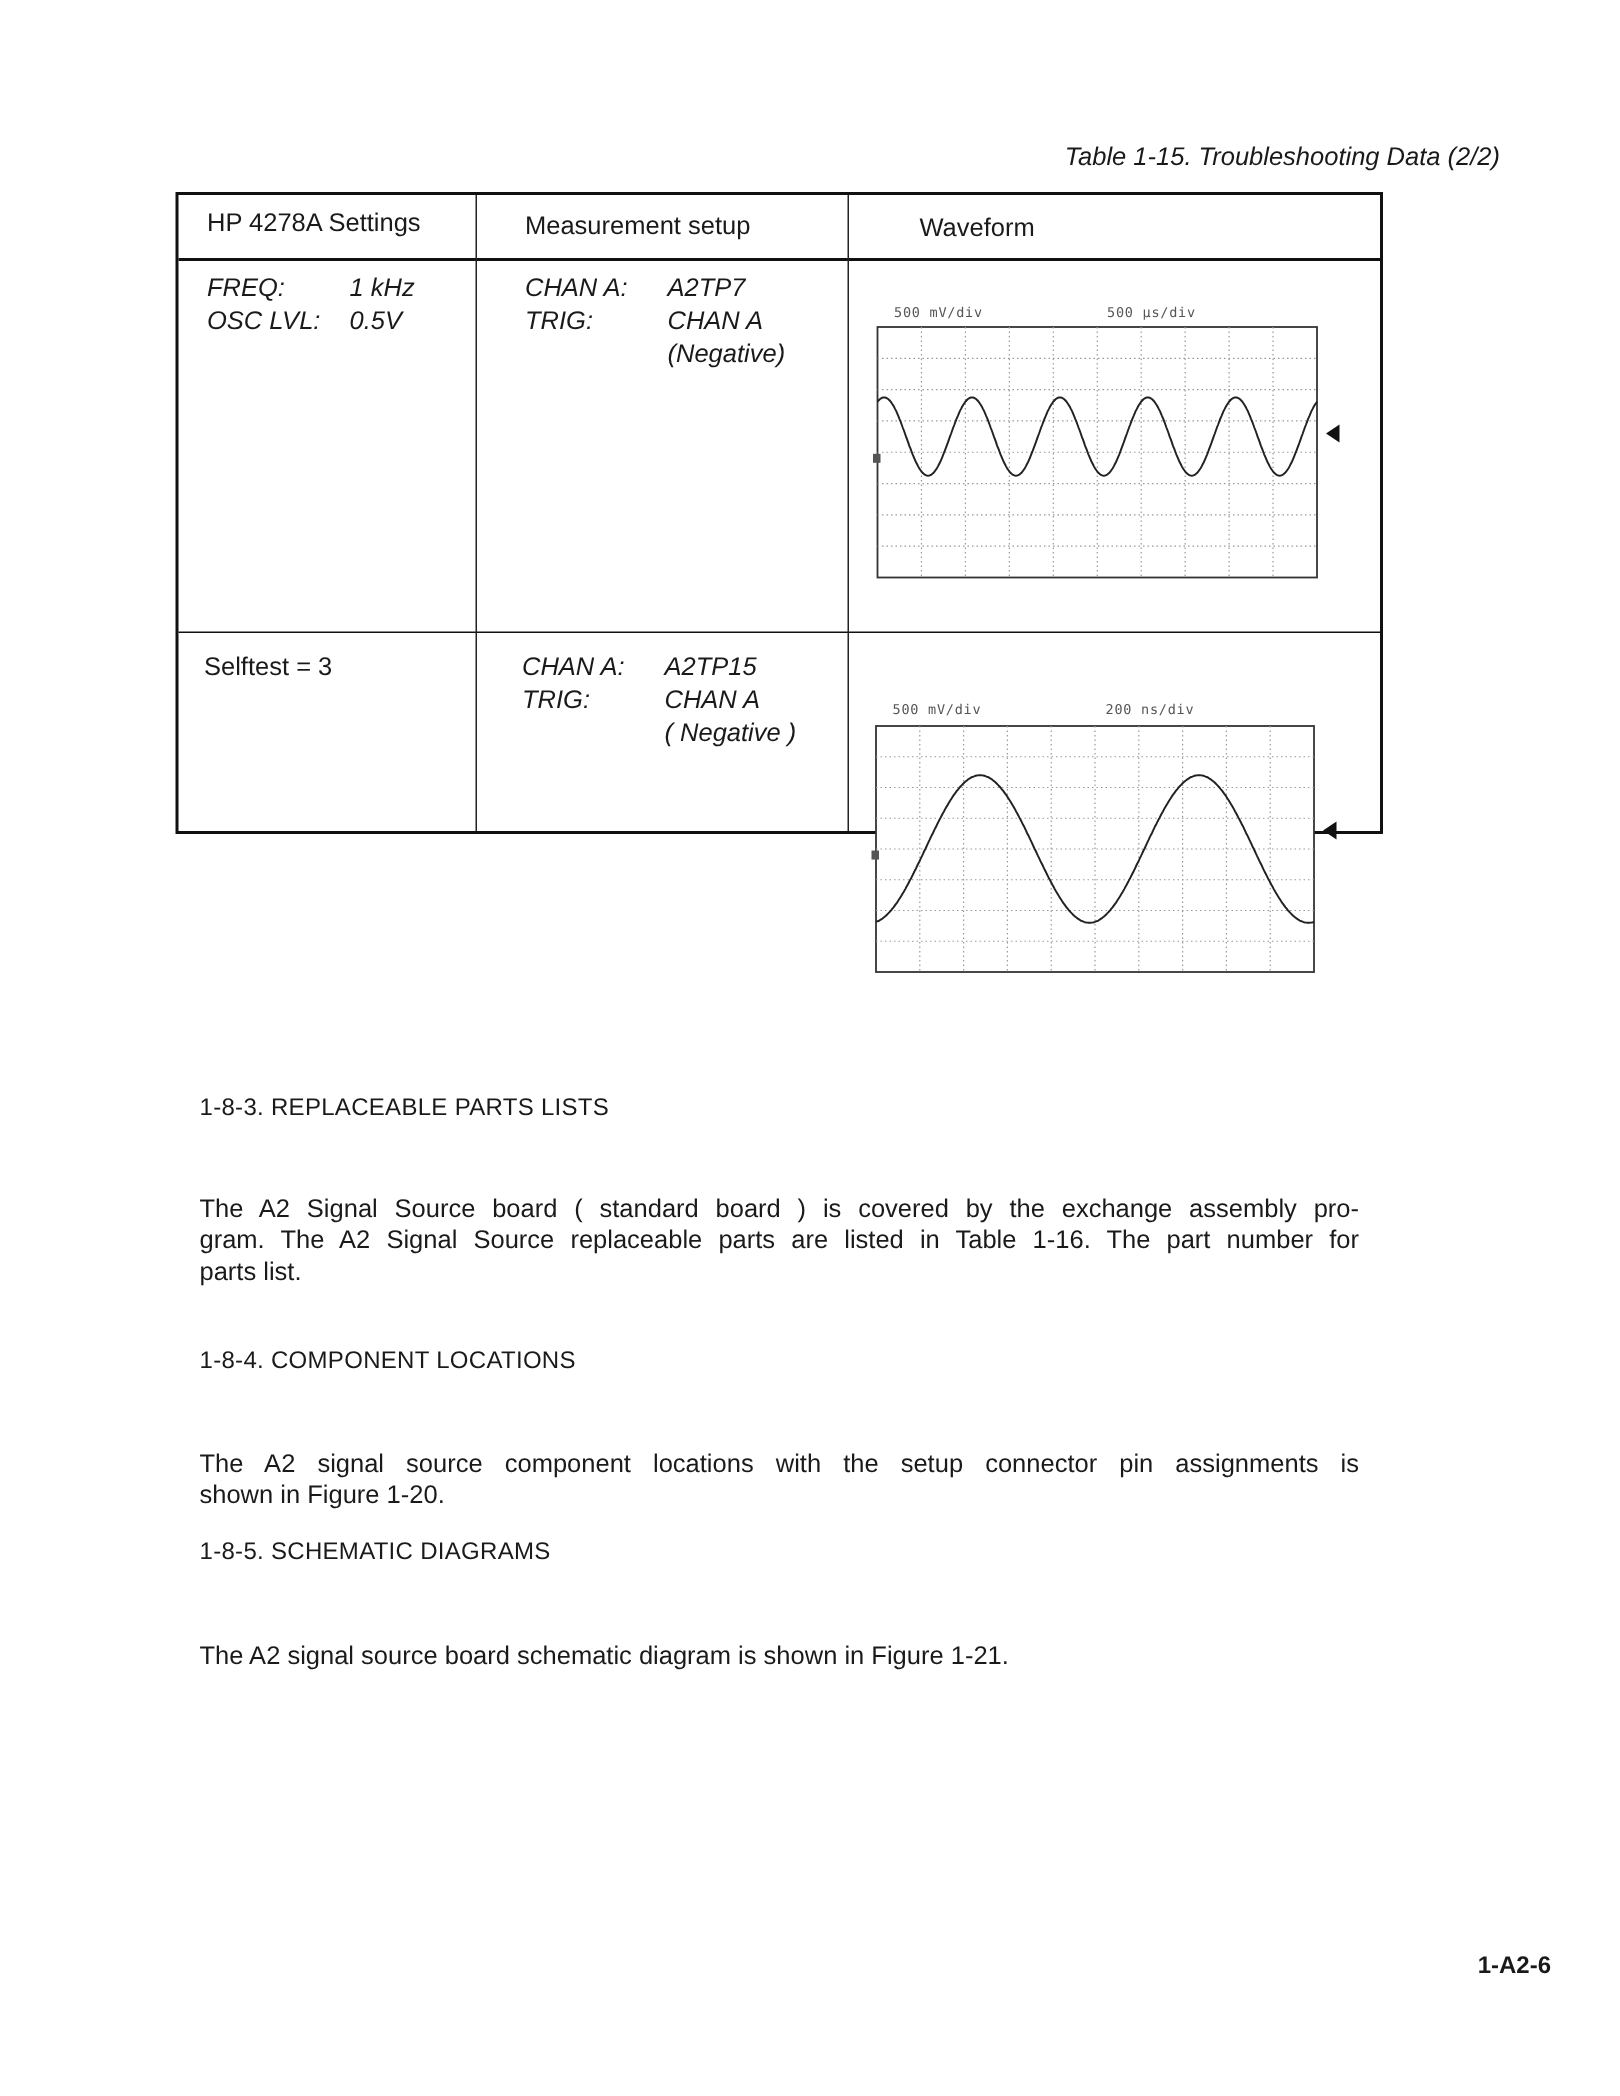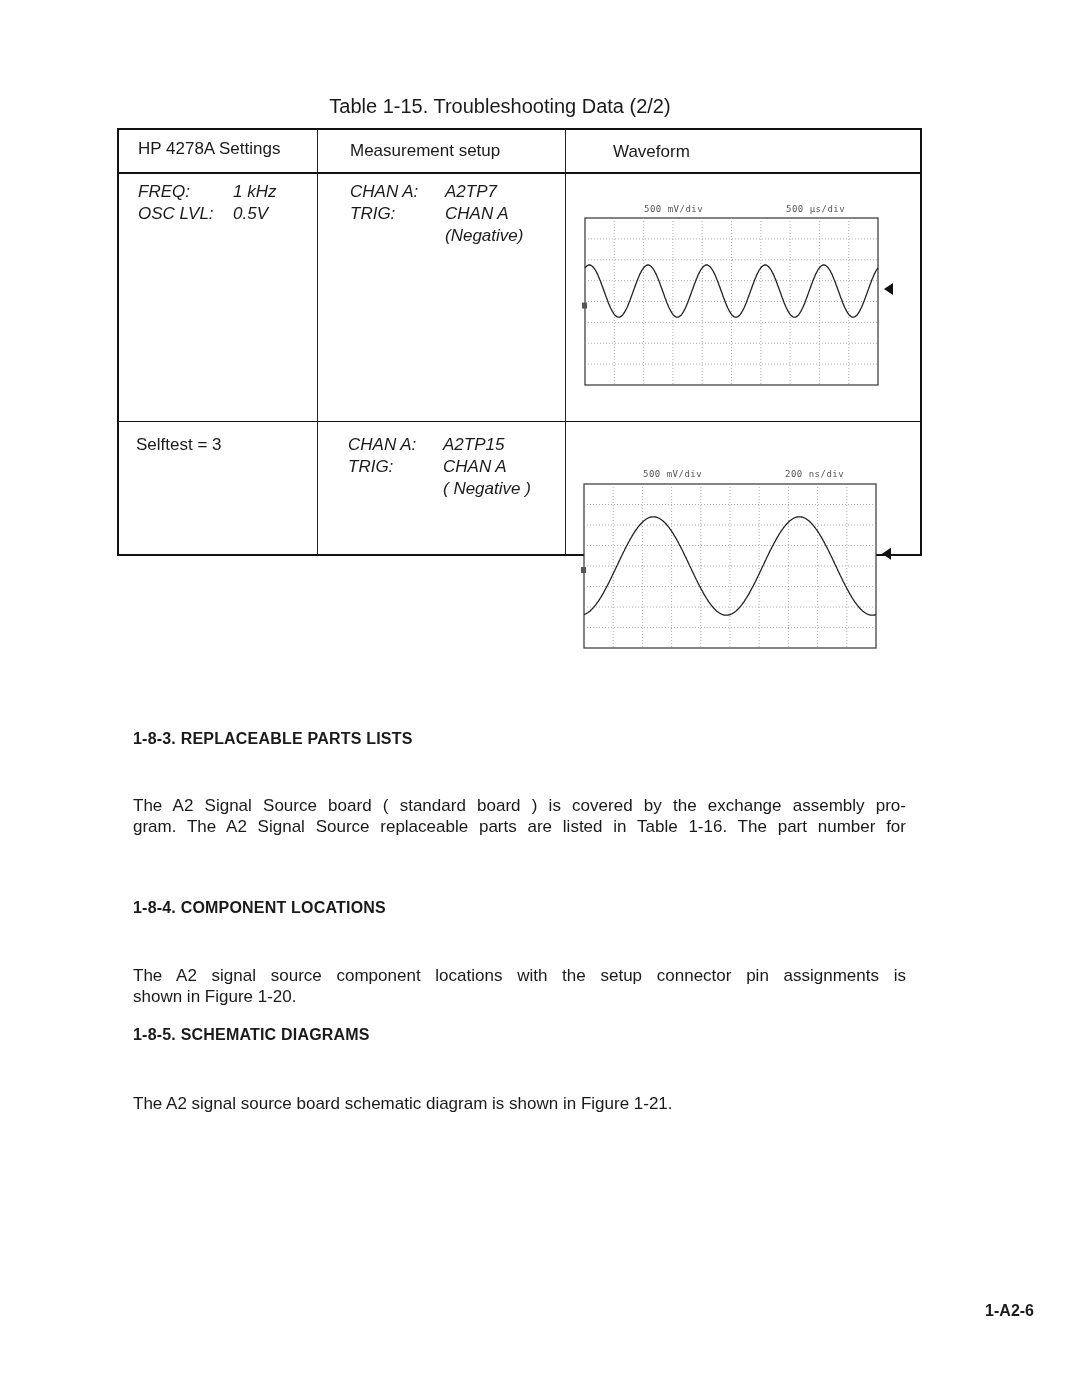--- a/index.html
+++ b/index.html
@@ -1,28 +1,28 @@
 <!DOCTYPE html>
 <html><head>
 <meta charset="utf-8">
 <style>
   html, body { margin: 0; padding: 0; background: #ffffff; }
   body { width: 1080px; height: 1397px; position: relative; overflow: hidden;
          font-family: "Liberation Sans", sans-serif; color: #1a1a1a; }
   .abs { position: absolute; }
-  .caption { left: 0; width: 1000px; top: 95px; text-align: center; font-size: 20px; }
+  .caption { left: 0; width: 1000px; top: 95px; text-align: right; font-size: 17px; font-style: italic; }
   .tbl { left: 117px; top: 128px; width: 805px; height: 428px; border: 2px solid #111; box-sizing: border-box; }
   .hline { position: absolute; left: 0; right: 0; height: 0; border-top: 2px solid #111; }
   .vline { position: absolute; top: 0; bottom: 0; width: 0; border-left: 1.5px solid #222; }
   .cell { position: absolute; font-size: 17px; line-height: 22px; }
   .hdr { font-size: 17px; }
   .kv { display: grid; grid-template-columns: 95px auto; font-style: italic; }
-  .scope-label { position: absolute; font-family: "DejaVu Sans Mono", monospace; font-size: 9px; color: #555; letter-spacing: 0.5px; margin-left: 48px; }
+  .scope-label { position: absolute; font-family: "DejaVu Sans Mono", monospace; font-size: 9px; color: #555; letter-spacing: 0.5px; }
   .scope { position: absolute; }
-  .section-head { left: 133px; font-weight: bold; font-size: 16px; letter-spacing: 0.2px; }
+  .section-head { left: 133px; font-weight: normal; font-size: 16px; letter-spacing: 0.2px; }
   .para { left: 133px; width: 773px; font-size: 17px; line-height: 21px; text-align: justify; margin-top: 24px; }
   .footer { left: 0; width: 1034px; top: 1302px; text-align: right; font-weight: bold; font-size: 16px; }
 </style>
 </head>
 <body>
 
 <div class="abs caption">Table 1-15. Troubleshooting Data (2/2)</div>
 
 <div class="abs tbl">
   <div class="hline" style="top:42px"></div>
@@ -107,20 +107,21 @@
     <line x1="6" y1="149.5" x2="298" y2="149.5" stroke="#999" stroke-width="0.8" stroke-dasharray="1 2"></line>
     <path d="M6.0 136.6 L6.7 136.3 L7.5 136.0 L8.2 135.7 L8.9 135.2 L9.7 134.8 L10.4 134.3 L11.1 133.7 L11.8 133.2 L12.6 132.5 L13.3 131.8 L14.0 131.1 L14.8 130.3 L15.5 129.5 L16.2 128.7 L16.9 127.8 L17.7 126.9 L18.4 125.9 L19.1 124.9 L19.9 123.9 L20.6 122.8 L21.3 121.7 L22.1 120.5 L22.8 119.4 L23.5 118.2 L24.3 116.9 L25.0 115.7 L25.7 114.4 L26.4 113.0 L27.2 111.7 L27.9 110.3 L28.6 108.9 L29.4 107.5 L30.1 106.1 L30.8 104.7 L31.5 103.2 L32.3 101.7 L33.0 100.2 L33.7 98.7 L34.5 97.2 L35.2 95.7 L35.9 94.2 L36.7 92.6 L37.4 91.1 L38.1 89.5 L38.9 88.0 L39.6 86.5 L40.3 84.9 L41.0 83.4 L41.8 81.8 L42.5 80.3 L43.2 78.8 L44.0 77.3 L44.7 75.8 L45.4 74.3 L46.2 72.8 L46.9 71.3 L47.6 69.9 L48.3 68.5 L49.1 67.1 L49.8 65.7 L50.5 64.3 L51.3 63.0 L52.0 61.6 L52.7 60.3 L53.5 59.1 L54.2 57.8 L54.9 56.6 L55.6 55.5 L56.4 54.3 L57.1 53.2 L57.8 52.1 L58.6 51.1 L59.3 50.1 L60.0 49.1 L60.8 48.2 L61.5 47.3 L62.2 46.5 L62.9 45.7 L63.7 44.9 L64.4 44.2 L65.1 43.5 L65.9 42.8 L66.6 42.3 L67.3 41.7 L68.0 41.2 L68.8 40.8 L69.5 40.3 L70.2 40.0 L71.0 39.7 L71.7 39.4 L72.4 39.2 L73.2 39.0 L73.9 38.9 L74.6 38.8 L75.3 38.8 L76.1 38.8 L76.8 38.9 L77.5 39.0 L78.3 39.2 L79.0 39.4 L79.7 39.7 L80.5 40.0 L81.2 40.3 L81.9 40.8 L82.7 41.2 L83.4 41.7 L84.1 42.3 L84.8 42.8 L85.6 43.5 L86.3 44.2 L87.0 44.9 L87.8 45.7 L88.5 46.5 L89.2 47.3 L89.9 48.2 L90.7 49.1 L91.4 50.1 L92.1 51.1 L92.9 52.1 L93.6 53.2 L94.3 54.3 L95.1 55.5 L95.8 56.6 L96.5 57.8 L97.3 59.1 L98.0 60.3 L98.7 61.6 L99.4 63.0 L100.2 64.3 L100.9 65.7 L101.6 67.1 L102.4 68.5 L103.1 69.9 L103.8 71.3 L104.6 72.8 L105.3 74.3 L106.0 75.8 L106.7 77.3 L107.5 78.8 L108.2 80.3 L108.9 81.8 L109.7 83.4 L110.4 84.9 L111.1 86.5 L111.8 88.0 L112.6 89.5 L113.3 91.1 L114.0 92.6 L114.8 94.2 L115.5 95.7 L116.2 97.2 L117.0 98.7 L117.7 100.2 L118.4 101.7 L119.2 103.2 L119.9 104.7 L120.6 106.1 L121.3 107.5 L122.1 108.9 L122.8 110.3 L123.5 111.7 L124.3 113.0 L125.0 114.4 L125.7 115.7 L126.4 116.9 L127.2 118.2 L127.9 119.4 L128.6 120.5 L129.4 121.7 L130.1 122.8 L130.8 123.9 L131.6 124.9 L132.3 125.9 L133.0 126.9 L133.8 127.8 L134.5 128.7 L135.2 129.5 L135.9 130.3 L136.7 131.1 L137.4 131.8 L138.1 132.5 L138.9 133.2 L139.6 133.7 L140.3 134.3 L141.1 134.8 L141.8 135.2 L142.5 135.7 L143.2 136.0 L144.0 136.3 L144.7 136.6 L145.4 136.8 L146.2 137.0 L146.9 137.1 L147.6 137.2 L148.3 137.2 L149.1 137.2 L149.8 137.1 L150.5 137.0 L151.3 136.8 L152.0 136.6 L152.7 136.3 L153.5 136.0 L154.2 135.7 L154.9 135.2 L155.6 134.8 L156.4 134.3 L157.1 133.7 L157.8 133.2 L158.6 132.5 L159.3 131.8 L160.0 131.1 L160.8 130.3 L161.5 129.5 L162.2 128.7 L162.9 127.8 L163.7 126.9 L164.4 125.9 L165.1 124.9 L165.9 123.9 L166.6 122.8 L167.3 121.7 L168.1 120.5 L168.8 119.4 L169.5 118.2 L170.3 116.9 L171.0 115.7 L171.7 114.4 L172.4 113.0 L173.2 111.7 L173.9 110.3 L174.6 108.9 L175.4 107.5 L176.1 106.1 L176.8 104.7 L177.6 103.2 L178.3 101.7 L179.0 100.2 L179.7 98.7 L180.5 97.2 L181.2 95.7 L181.9 94.2 L182.7 92.6 L183.4 91.1 L184.1 89.5 L184.9 88.0 L185.6 86.5 L186.3 84.9 L187.0 83.4 L187.8 81.8 L188.5 80.3 L189.2 78.8 L190.0 77.3 L190.7 75.8 L191.4 74.3 L192.1 72.8 L192.9 71.3 L193.6 69.9 L194.3 68.5 L195.1 67.1 L195.8 65.7 L196.5 64.3 L197.3 63.0 L198.0 61.6 L198.7 60.3 L199.4 59.1 L200.2 57.8 L200.9 56.6 L201.6 55.5 L202.4 54.3 L203.1 53.2 L203.8 52.1 L204.6 51.1 L205.3 50.1 L206.0 49.1 L206.8 48.2 L207.5 47.3 L208.2 46.5 L208.9 45.7 L209.7 44.9 L210.4 44.2 L211.1 43.5 L211.9 42.8 L212.6 42.3 L213.3 41.7 L214.1 41.2 L214.8 40.8 L215.5 40.3 L216.2 40.0 L217.0 39.7 L217.7 39.4 L218.4 39.2 L219.2 39.0 L219.9 38.9 L220.6 38.8 L221.4 38.8 L222.1 38.8 L222.8 38.9 L223.5 39.0 L224.3 39.2 L225.0 39.4 L225.7 39.7 L226.5 40.0 L227.2 40.3 L227.9 40.8 L228.6 41.2 L229.4 41.7 L230.1 42.3 L230.8 42.8 L231.6 43.5 L232.3 44.2 L233.0 44.9 L233.8 45.7 L234.5 46.5 L235.2 47.3 L235.9 48.2 L236.7 49.1 L237.4 50.1 L238.1 51.1 L238.9 52.1 L239.6 53.2 L240.3 54.3 L241.1 55.5 L241.8 56.6 L242.5 57.8 L243.3 59.1 L244.0 60.3 L244.7 61.6 L245.4 63.0 L246.2 64.3 L246.9 65.7 L247.6 67.1 L248.4 68.5 L249.1 69.9 L249.8 71.3 L250.6 72.8 L251.3 74.3 L252.0 75.8 L252.7 77.3 L253.5 78.8 L254.2 80.3 L254.9 81.8 L255.7 83.4 L256.4 84.9 L257.1 86.5 L257.9 88.0 L258.6 89.5 L259.3 91.1 L260.0 92.6 L260.8 94.2 L261.5 95.7 L262.2 97.2 L263.0 98.7 L263.7 100.2 L264.4 101.7 L265.1 103.2 L265.9 104.7 L266.6 106.1 L267.3 107.5 L268.1 108.9 L268.8 110.3 L269.5 111.7 L270.3 113.0 L271.0 114.4 L271.7 115.7 L272.4 116.9 L273.2 118.2 L273.9 119.4 L274.6 120.5 L275.4 121.7 L276.1 122.8 L276.8 123.9 L277.6 124.9 L278.3 125.9 L279.0 126.9 L279.8 127.8 L280.5 128.7 L281.2 129.5 L281.9 130.3 L282.7 131.1 L283.4 131.8 L284.1 132.5 L284.9 133.2 L285.6 133.7 L286.3 134.3 L287.1 134.8 L287.8 135.2 L288.5 135.7 L289.2 136.0 L290.0 136.3 L290.7 136.6 L291.4 136.8 L292.2 137.0 L292.9 137.1 L293.6 137.2 L294.4 137.2 L295.1 137.2 L295.8 137.1 L296.5 137.0 L297.3 136.8 L298.0 136.6 " fill="none" stroke="#222" stroke-width="1.3"></path>
     <rect x="3" y="89.025" width="5" height="6" fill="#555"></rect>
     <polygon points="304,75.7 313,69.7 313,81.7" fill="#111"></polygon>
   </svg>
 
 <div class="abs section-head" style="top:730px">1-8-3. REPLACEABLE PARTS LISTS</div>
 <div class="abs para" style="top:771px">
   <div style="text-align-last:justify">The A2 Signal Source board ( standard board ) is covered by the exchange assembly pro-</div>
   <div style="text-align-last:justify">gram.  The A2 Signal Source replaceable parts are listed in Table 1-16.  The part number for</div>
+  <div>parts list.</div>
 </div>
 
 <div class="abs section-head" style="top:899px">1-8-4. COMPONENT LOCATIONS</div>
 <div class="abs para" style="top:941px">
   <div style="text-align-last:justify">The A2 signal source component locations with the setup connector pin assignments is</div>
   <div>shown in Figure 1-20.</div>
 </div>
 
 <div class="abs section-head" style="top:1026px">1-8-5. SCHEMATIC DIAGRAMS</div>
 <div class="abs para" style="top:1069px">

